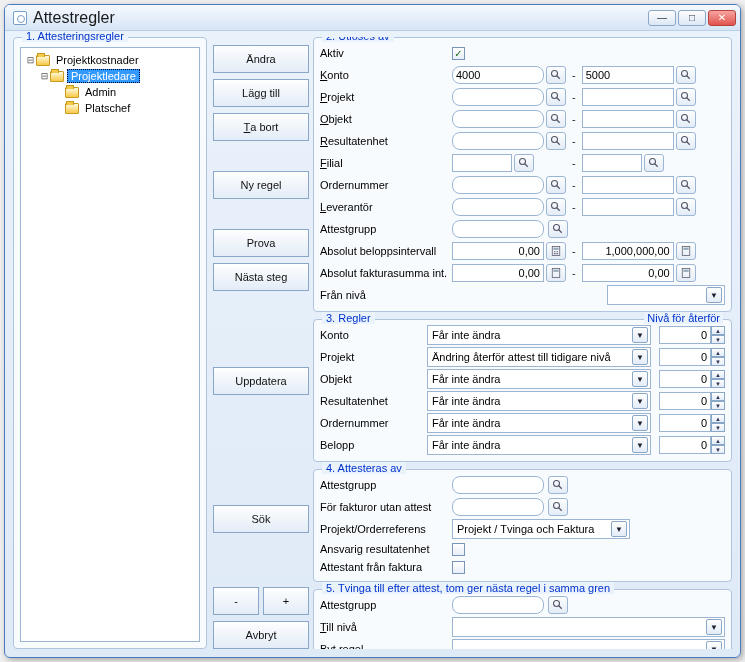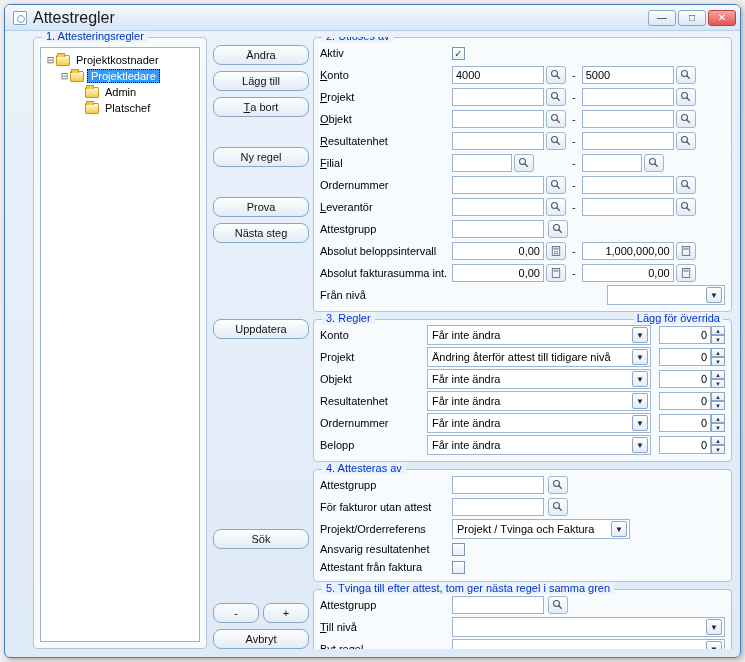--- a/index.html
+++ b/index.html
@@ -66,64 +66,63 @@
   left: 8px;
   background: #eaf2fb;
   color: #0033cc;
   padding: 0 4px;
   font-size: 11px;
 }
 .treepanel {
   flex:1;
   display:flex;
   flex-direction:column;
-  margin-left:20px;
 }
 .tree {
   flex:1;
   background:#fff;
   border:1px solid #9bb5d3;
   padding:4px;
   margin-top:6px;
   overflow:auto;
 }
 .tree-row { display:flex; align-items:center; height:16px; white-space:nowrap; }
 .tree-toggle { width:11px; text-align:center; color:#555; font-size:9px; }
 .tree-indent { display:inline-block; }
 .folder { width:14px; height:11px; background:linear-gradient(#fffbe0,#f7c948); border:1px solid #c79a1b; border-radius:1px; margin-right:3px; position:relative; }
 .folder::before { content:""; position:absolute; left:0; top:-3px; width:6px; height:3px; background:#f7c948; border:1px solid #c79a1b; border-bottom:none; border-radius:1px 1px 0 0;}
 .tree-label { padding:0 3px; }
 .tree-label.sel { background:#3399ff; color:#fff; border:1px dotted #003; }
 .btncol { width:96px; display:flex; flex-direction:column; gap:6px; margin-top:8px; }
 .btncol .spacer { height: 18px; }
 .btn {
-  height: 20px;
+  height: 28px;
   border:1px solid #8aa7c7;
-  border-radius:8px;
+  border-radius:0;
   background:linear-gradient(#fdfefe,#e3ecf7);
   display:flex; align-items:center; justify-content:center;
   font-size:11px; color:#111;
 }
 .underline::first-letter { text-decoration: underline; }
 .plusminus { display:flex; gap:4px; }
 .plusminus .btn { flex:1; }
 .rightcol {
   flex:1;
   display:flex;
   flex-direction:column;
   gap: 7px;
   overflow:hidden;
 }
 .fieldrow { display:flex; align-items:center; height:20px; margin-top:2px; gap:4px; }
 .fieldrow .label { width:128px; text-decoration: none; }
 .fieldrow .label.u::first-letter { text-decoration: underline; }
 .inputbox {
   height:18px; border:1px solid #9bb5d3; background:#fff; padding:0 3px; font-size:11px;
 }
-.inputbox.sm { width:92px; }
+.inputbox.sm { width:92px;border-radius:8px; }
 .inputbox.to { width:92px; }
 .inputbox.money { width:92px; text-align:right; }
 .dash { padding: 0 4px; color:#222; }
 .lookup {
   width:20px; height:18px; border:1px solid #9bb5d3; border-radius:3px;
   background:linear-gradient(#fdfefe,#e3ecf7);
   display:flex;align-items:center;justify-content:center;
   position:relative;
 }
 .lookup svg { width:12px; height:12px; }
@@ -435,21 +434,21 @@
           <div style="flex:1"></div>
           <div class="dropdown" style="width:118px">
               <span class="ddtext"></span>
               <span class="ddarrow">▼</span>
             </div>
         </div>
       </div>
 
       <div class="panel rules">
         <span class="legend">3. Regler</span>
-        <span class="section-right">Lägg för överrida</span>
+        <span class="section-right">Nivå för återför</span>
 
         <div class="fieldrow">
           <span class="label">Konto</span>
           <div class="dropdown">
               <span class="ddtext">Får inte ändra</span>
               <span class="ddarrow">▼</span>
             </div>
           <div style="flex:1"></div>
           <div class="spinner">
               <input class="inputbox" value="0" style="">

